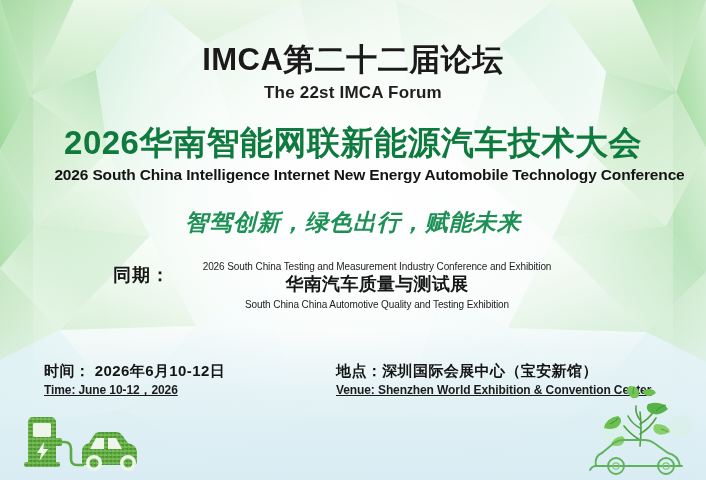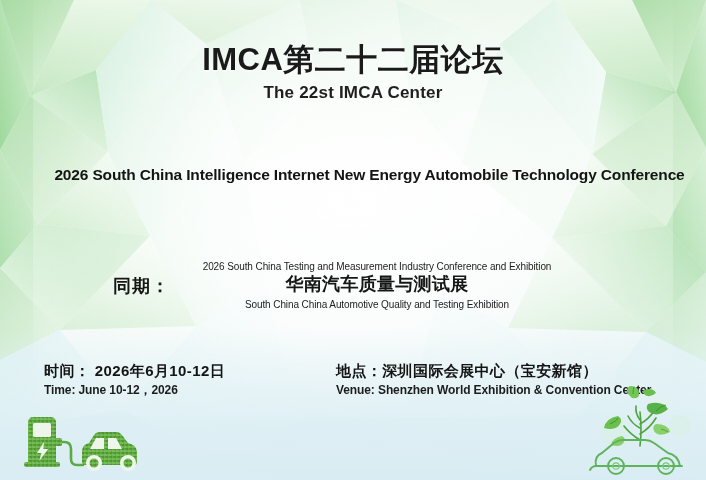--- a/index.html
+++ b/index.html
@@ -133,21 +133,21 @@
   
   .concurrent {
     position: absolute;
     top: 258px;
     left: 0;
     right: 0;
   }
   .conc-label {
     position: absolute;
     left: 113px;
-    top: 19px;
+    top: 8px;
     font-size: 18px;
     font-weight: bold;
     color: #161616;
     line-height: 1;
     letter-spacing: 1px;
   }
   .event {
     text-align: center;
     margin-left: 48px;
   }
@@ -192,20 +192,21 @@
     white-space: nowrap;
   }
   .info-en {
     font-size: 12px;
     font-weight: bold;
     color: #1c1c1c;
     line-height: 1.45;
     letter-spacing: -0.1px;
     margin-top: 3px;
     white-space: nowrap;
+    text-decoration: underline;
   }
 
   
   .art-charging {
     position: absolute;
     left: 14px;
     bottom: 6px;
     width: 130px;
     height: 62px;
   }
@@ -290,24 +291,26 @@
     <polygon points="584,412 508,328 440,290 406,420" fill="url(#gF)" opacity="0.45"></polygon>
     <polygon points="230,470 300,420 406,420 480,470" fill="url(#gF)" opacity="0.35"></polygon>
   </svg>
 
   <div class="center-wash"></div>
   <div class="bottom-haze"></div>
 
   <div class="content">
 
     <div class="forum-cn">IMCA第二十二届论坛</div>
-    <div class="forum-en">The 22st IMCA Center</div>
-
+    <div class="forum-en">The 22st IMCA Forum</div>
+
+    <div class="main-cn">2026华南智能网联新能源汽车技术大会</div>
     <div class="main-en">2026 South China Intelligence Internet New Energy Automobile Technology Conference</div>
 
+    <div class="slogan">智驾创新，绿色出行，赋能未来</div>
 
     <div class="concurrent">
       <div class="conc-label">同期：</div>
 
       <div class="event">
         <div class="event-en">2026 South China Testing and Measurement Industry Conference and Exhibition</div>
       </div>
 
       <div class="event">
         <div class="event-cn">华南汽车质量与测试展</div>

